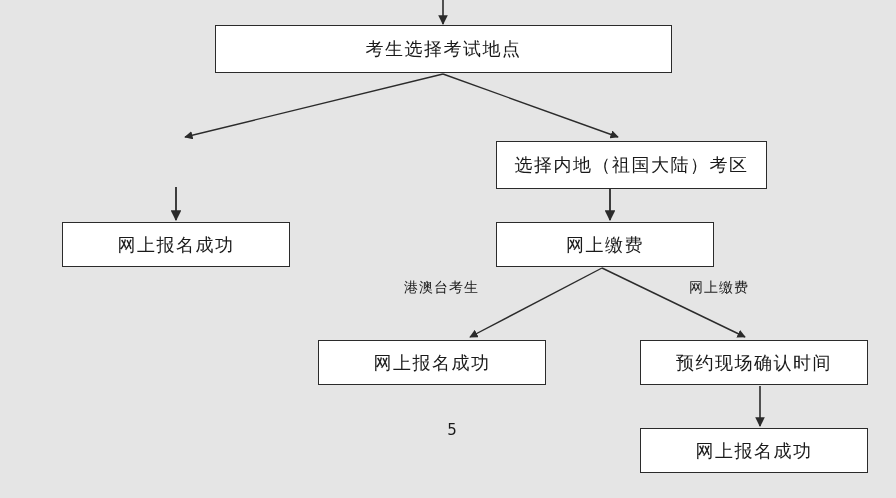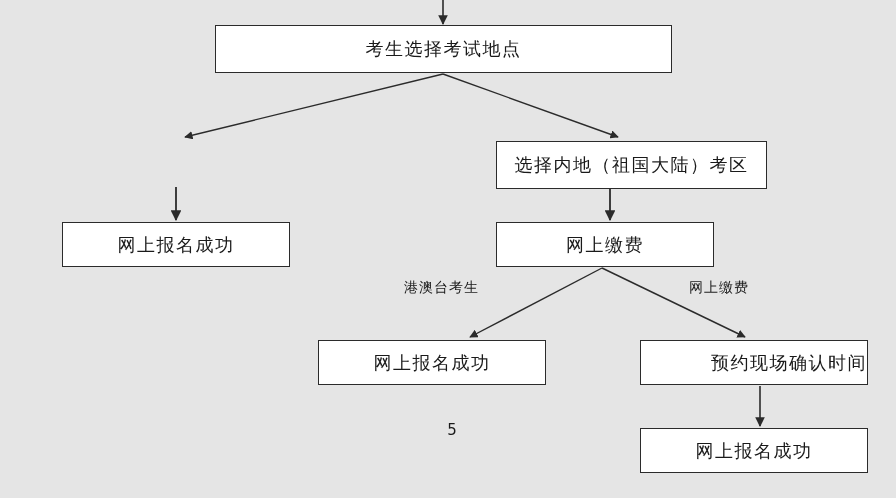--- a/index.html
+++ b/index.html
@@ -97,21 +97,21 @@
   </div>
 
   <div class="node" style="left:496px; top:222px; width:218px; height:45px;">
     <span>网上缴费</span>
   </div>
 
   <div class="node" style="left:318px; top:340px; width:228px; height:45px;">
     <span>网上报名成功</span>
   </div>
 
-  <div class="node" style="left:640px; top:340px; width:228px; height:45px;justify-content:flex-end;">
+  <div class="node" style="left:640px; top:340px; width:228px; height:45px;">
     <span>预约现场确认时间</span>
   </div>
 
   <div class="node" style="left:640px; top:428px; width:228px; height:45px;">
     <span>网上报名成功</span>
   </div>
 
   <div class="edge-label" style="left:404px; top:279px;">港澳台考生</div>
 
   <div class="edge-label" style="left:689px; top:279px;">网上缴费</div>

